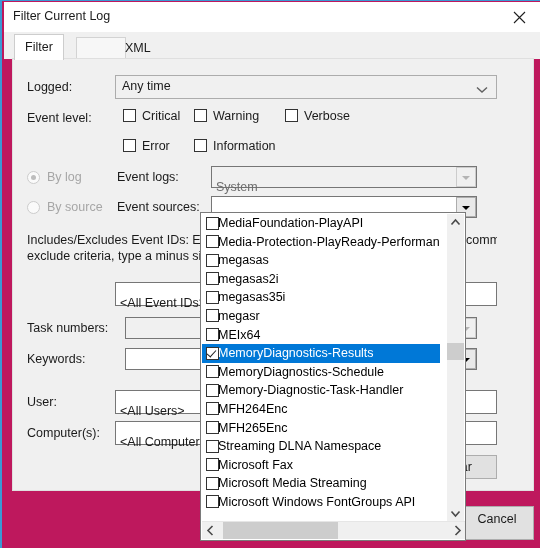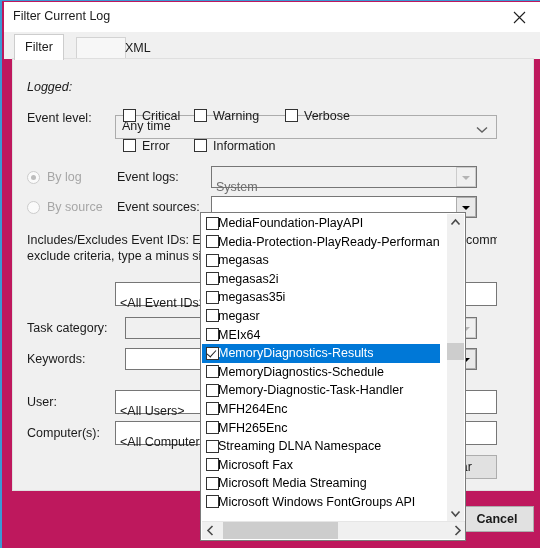--- a/index.html
+++ b/index.html
@@ -324,22 +324,22 @@
     </div>
   </div>
 
   <div id="tabstrip">
     <div class="tab active" id="tab-filter">Filter</div>
     <div class="tab" id="tab-xml">XML</div>
   </div>
 
   <div id="panel">
 
-    <div class="lbl" style="left:14px; top:21px;font-style:italic;">Logged:</div>
-    <div class="combo" style="left:102px; top:16px; width:382px; height:24px;margin-top:40px;">
+    <div class="lbl" style="left:14px; top:21px;">Logged:</div>
+    <div class="combo" style="left:102px; top:16px; width:382px; height:24px;">
       <span class="cval">Any time</span>
       <span class="chev">
         <svg width="12" height="8" viewBox="0 0 12 8">
             <path class="chv" d="M1,1.5 L6,6 L11,1.5"></path>
           </svg>
       </span>
     </div>
 
     <div class="lbl" style="left:14px; top:52px;">Event level:</div>
 
@@ -378,21 +378,21 @@
         <span class="arr"></span>
       </div>
 
     <div class="lbl" style="left:14px; top:174px; width:470px; white-space:nowrap; overflow:hidden;">Includes/Excludes Event IDs: Enter ID numbers and/or ID ranges separated by commas. To</div>
     <div class="lbl" style="left:14px; top:190px; width:470px; white-space:nowrap; overflow:hidden;">exclude criteria, type a minus sign first. For example 1,3,5-99,-76</div>
 
     <div class="textbox" style="left:102px; top:223px; width:382px; height:24px;">
       <span class="tval">&lt;All Event IDs&gt;</span>
     </div>
 
-    <div class="lbl" style="left:14px; top:262px;">Task category:</div>
+    <div class="lbl" style="left:14px; top:262px;">Task numbers:</div>
     <div class="textbox readonly" style="left:112px; top:258px; width:352px; height:22px;">
       <span class="tval"></span>
     </div>
     <div class="minibtn dis" style="left:443px; top:259px;">
         <span class="arr"></span>
       </div>
 
     <div class="lbl" style="left:14px; top:293px;">Keywords:</div>
     <div class="textbox" style="left:112px; top:289px; width:352px; height:22px;">
       <span class="tval"></span>
@@ -407,21 +407,21 @@
     </div>
 
     <div class="lbl" style="left:14px; top:367px;">Computer(s):</div>
     <div class="textbox" style="left:102px; top:362px; width:382px; height:24px;">
       <span class="tval">&lt;All Computers&gt;</span>
     </div>
 
     <div class="btn" style="left:404px; top:396px; width:80px; height:24px; line-height:22px;">Clear</div>
   </div>
 
-  <div class="btn" style="left:458px; top:505px; width:74px; height:26px; line-height:24px;font-weight:bold;">Cancel</div>
+  <div class="btn" style="left:458px; top:505px; width:74px; height:34px; line-height:24px;">Cancel</div>
 
   <div id="dropdown">
     <div id="dd-list">
         <div class="dd-item"><span class="dcb"></span><span>MediaFoundation-PlayAPI</span></div>
         <div class="dd-item"><span class="dcb"></span><span>Media-Protection-PlayReady-Performance</span></div>
         <div class="dd-item"><span class="dcb"></span><span>megasas</span></div>
         <div class="dd-item"><span class="dcb"></span><span>megasas2i</span></div>
         <div class="dd-item"><span class="dcb"></span><span>megasas35i</span></div>
         <div class="dd-item"><span class="dcb"></span><span>megasr</span></div>
         <div class="dd-item"><span class="dcb"></span><span>MEIx64</span></div>

